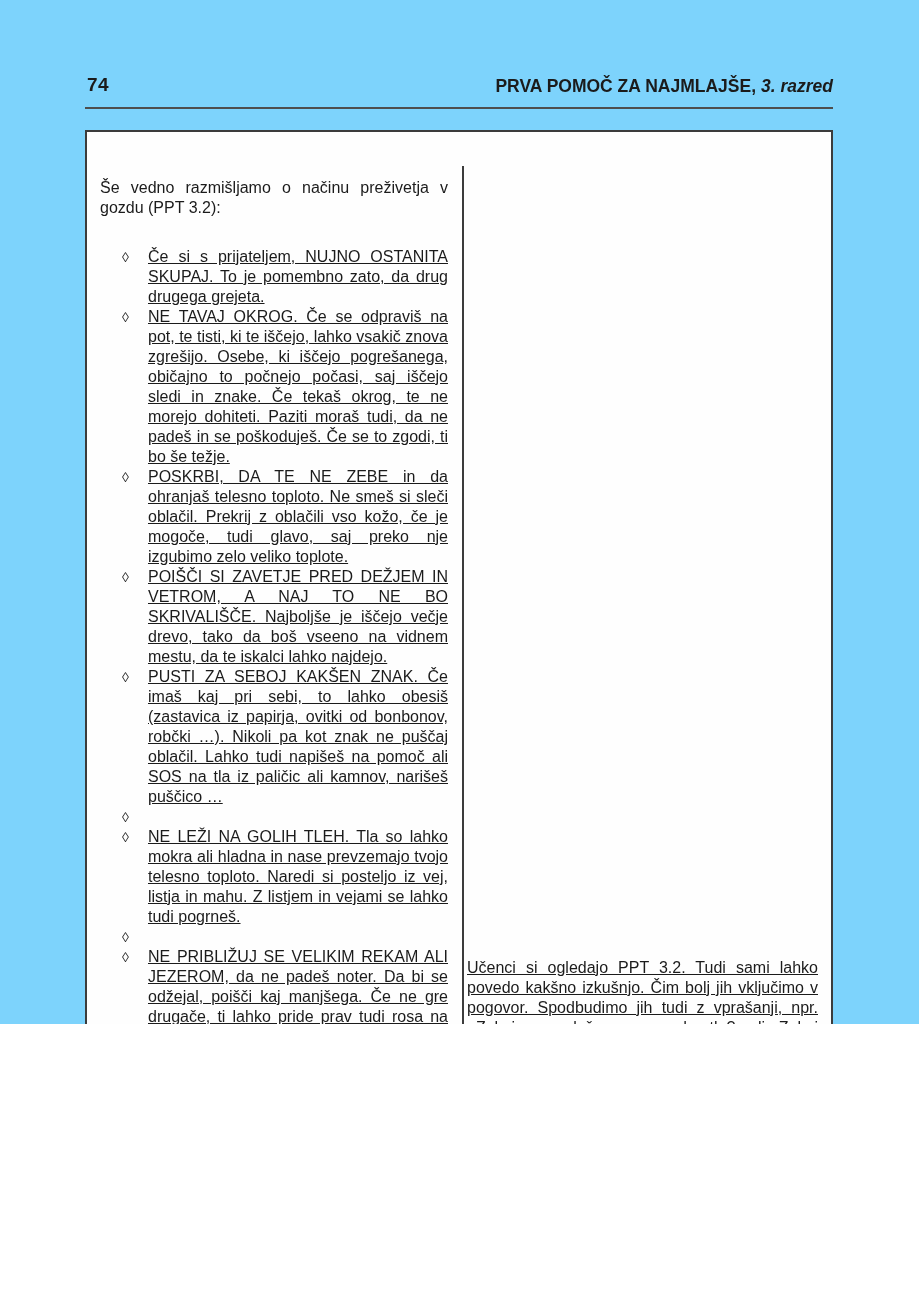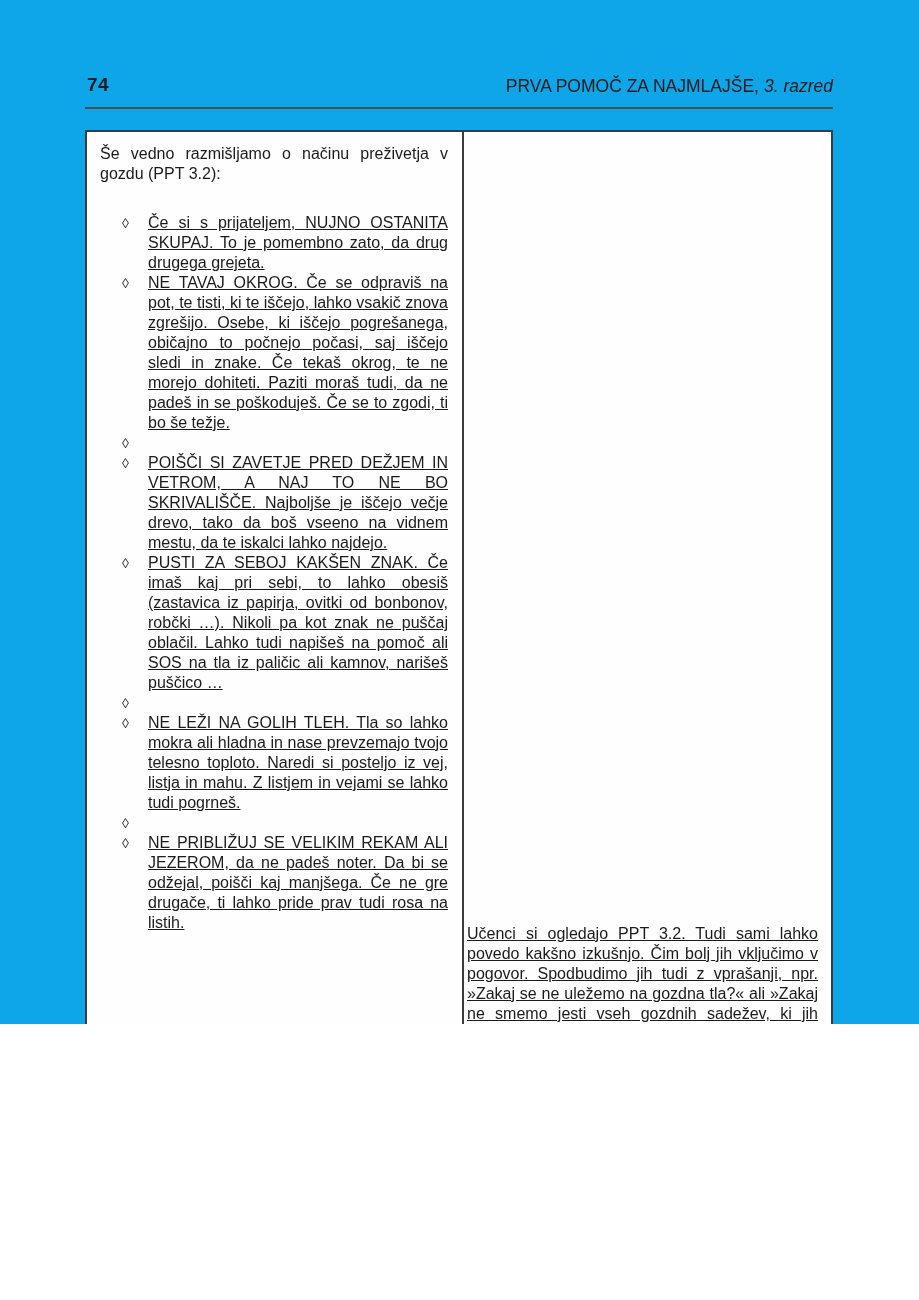--- a/index.html
+++ b/index.html
@@ -4,39 +4,39 @@
 <style>
   html, body {
     margin: 0;
     padding: 0;
     background: #ffffff;
   }
   .page {
     position: relative;
     width: 919px;
     height: 1024px;
-    background: #0ea5e9;
+    background: #7dd3fc;
     font-family: "Liberation Sans", sans-serif;
     color: #1b1b1b;
     overflow: hidden;
   }
   .page-number {
     position: absolute;
     left: 87px;
     top: 74px;
     font-size: 19px;
     font-weight: bold;
     letter-spacing: 0.5px;
   }
   .header-title {
     position: absolute;
     right: 86px;
     top: 76px;
     font-size: 17.5px;
-    font-weight: normal;
+    font-weight: bold;
     white-space: nowrap;
   }
   .header-title .grade {
     font-style: italic;
     margin-left: 5px;
   }
   .header-rule {
     position: absolute;
     left: 85px;
     top: 107px;
@@ -51,20 +51,21 @@
     width: 748px;
     height: 1086px;
     border: 2px solid #3c3c3c;
     box-sizing: border-box;
     display: flex;
     overflow: hidden;
     background: #fefefe;
   }
   .cell {
     box-sizing: border-box;
+    margin-top: 34px;
   }
   .cell.left {
     width: 377px;
     flex: 0 0 377px;
     border-right: 2px solid #3c3c3c;
     padding: 12px 14px 0 13px;
   }
   .cell.right {
     flex: 1;
     padding: 0 13px 0 3px;
@@ -128,20 +129,21 @@
         <li>
           <span class="diamond">◊</span>
           <span class="tip-text">Če si s prijateljem, NUJNO OSTANITA SKUPAJ. To je pomembno zato, da drug drugega grejeta.</span>
         </li>
         <li>
           <span class="diamond">◊</span>
           <span class="tip-text">NE TAVAJ OKROG. Če se odpraviš na pot, te tisti, ki te iščejo, lahko vsakič znova zgrešijo. Osebe, ki iščejo pogrešanega, običajno to počnejo počasi, saj iščejo sledi in znake. Če tekaš okrog, te ne morejo dohiteti. Paziti moraš tudi, da ne padeš in se poškoduješ. Če se to zgodi, ti bo še težje.</span>
         </li>
         <li>
           <span class="diamond">◊</span>
+          <span class="tip-text">POSKRBI, DA TE NE ZEBE in da ohranjaš telesno toploto. Ne smeš si sleči oblačil. Prekrij z oblačili vso kožo, če je mogoče, tudi glavo, saj preko nje izgubimo zelo veliko toplote.</span>
         </li>
         <li>
           <span class="diamond">◊</span>
           <span class="tip-text">POIŠČI SI ZAVETJE PRED DEŽJEM IN VETROM, A NAJ TO NE BO SKRIVALIŠČE. Najboljše je iščejo večje drevo, tako da boš vseeno na vidnem mestu, da te iskalci lahko najdejo.</span>
         </li>
         <li>
           <span class="diamond">◊</span>
           <span class="tip-text">PUSTI ZA SEBOJ KAKŠEN ZNAK. Če imaš kaj pri sebi, to lahko obesiš (zastavica iz papirja, ovitki od bonbonov, robčki …). Nikoli pa kot znak ne puščaj oblačil. Lahko tudi napišeš na pomoč ali SOS na tla iz paličic ali kamnov, narišeš puščico …</span>
         </li>
         <li>

